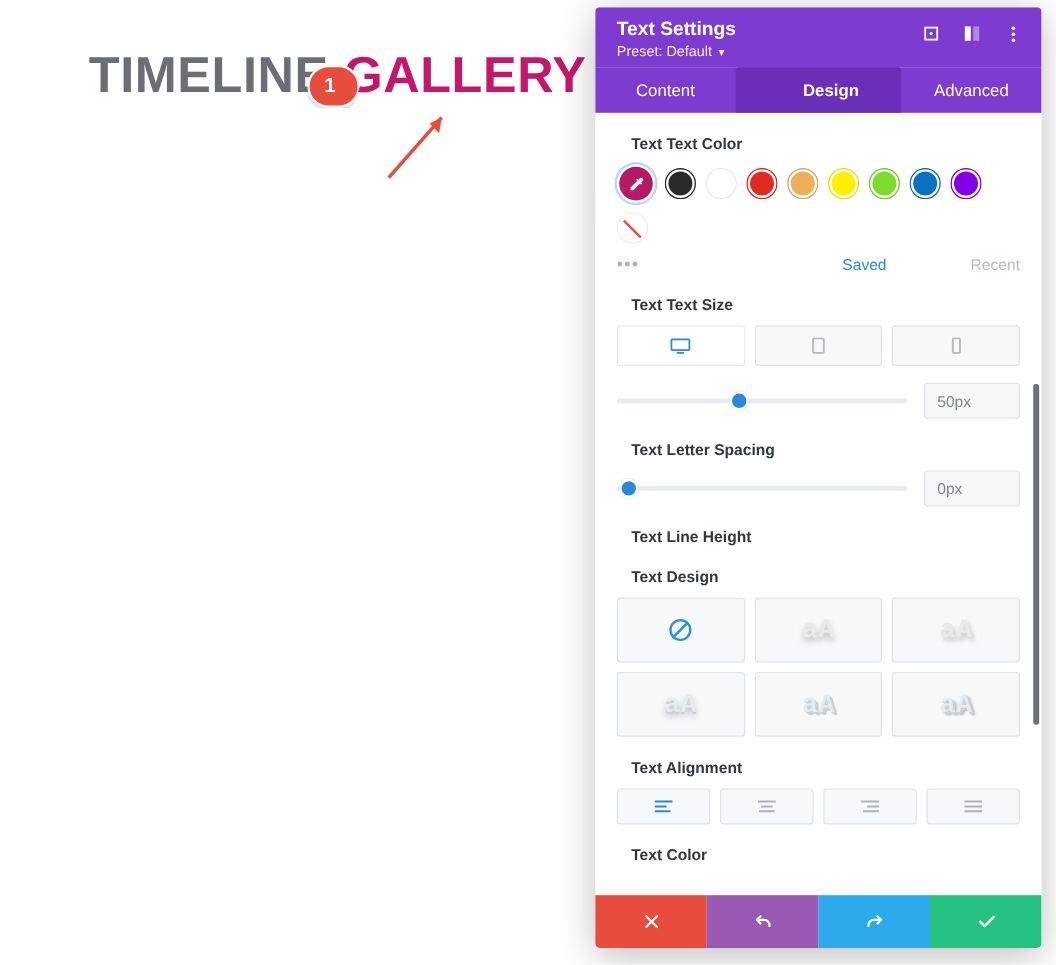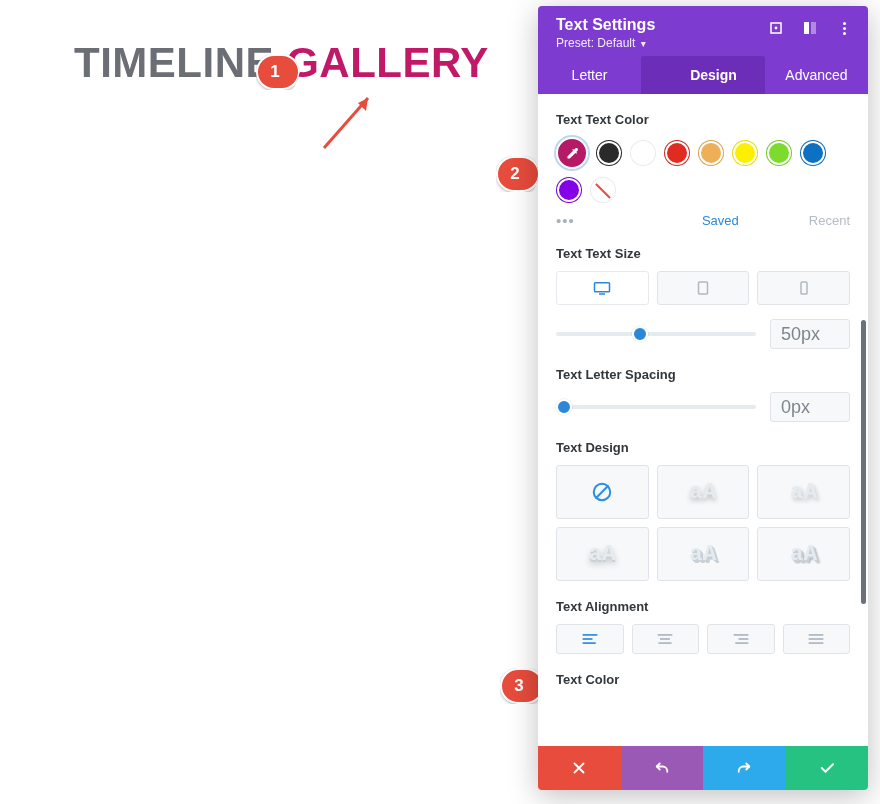--- a/index.html
+++ b/index.html
@@ -28,38 +28,38 @@
   .heading .w2 { color: #c21868; }
 
   
   .callout { position: absolute; width: 44px; height: 36px; background: #e74c3c; color: #fff; font-weight: 700; font-size: 17px; display: flex; align-items: center; justify-content: center; border-radius: 18px; clip-path: polygon(0 50%, 15% 0, 100% 0, 100% 100%, 15% 100%); padding-left: 6px; border: 2px solid #fff; box-shadow: 0 1px 3px rgba(0,0,0,.3); }
   .callout.pt-r { clip-path: polygon(0 0, 85% 0, 100% 50%, 85% 100%, 0 100%); padding-left: 0; padding-right: 6px; }
 
   .arrow { position: absolute; }
   .arrow svg { display: block; }
 
   
-  .panel { position: absolute; right: 12px; top: 6px; width: 330px; height: 784px; background: var(--panel-bg); border-radius: 4px; box-shadow: 0 6px 30px rgba(0,0,0,.25); display: flex; flex-direction: column; overflow: hidden; }
+  .panel { position: absolute; right: 12px; top: 6px; width: 372px; height: 784px; background: var(--panel-bg); border-radius: 4px; box-shadow: 0 6px 30px rgba(0,0,0,.25); display: flex; flex-direction: column; overflow: hidden; }
 
   .panel-hdr { background: var(--divi-purple); color: #fff; padding: 10px 18px 6px; }
   .panel-title { font-size: 16px; font-weight: 600; }
   .panel-sub { font-size: 12px; opacity: .9; margin-top: 2px; }
   .panel-sub .caret { font-size: 10px; margin-left: 2px; }
   .hdr-icons { position: absolute; top: 14px; right: 16px; display: flex; gap: 18px; align-items: center; }
   .hdr-icons svg, .hdr-icons .dots { width: 16px; height: 16px; fill: #fff; display: block; }
   .hdr-icons .dots { display:flex; flex-direction:column; gap:2px; align-items:center; justify-content:center; }
   .hdr-icons .dots span { width:3px; height:3px; background:#fff; border-radius:50%; }
 
   .tabs { display: flex; background: var(--divi-purple); }
   .tab { flex: 1; text-align: center; padding: 11px 0; font-size: 14px; color: #fff; cursor: pointer; }
   .tab.active { background: rgba(0,0,0,.15); font-weight: 600; border-radius: 3px 3px 0 0; padding-left: 21px; }
   .tab.middle { background: var(--divi-purple-dark); }
 
   .panel-body { position: relative; flex: 1; overflow: hidden; padding: 0 18px 8px; }
-  .group-label { font-size: 13px; font-weight: 600; color: #32373c; margin: 18px 0 10px; }
+  .group-label { font-size: 13px; font-weight: 600; color: #32373c; margin: 18px 12px 10px; }
 
   
   .swatches { display: flex; gap: 8px; align-items: center; flex-wrap: wrap; }
   .sw { width: 26px; height: 26px; border-radius: 50%; border: 1px solid rgba(0,0,0,.08); cursor: pointer; box-shadow: inset 0 0 0 2px #fff; }
   .sw.selected { width: 32px; height: 32px; border: 2px solid #fff; box-shadow: 0 0 0 2px #bcd8ef; display:flex; align-items:center; justify-content:center; }
   .sw.selected svg { width: 15px; height: 15px; fill: #fff; }
   .sw.none { background: #fff; position: relative; }
   .sw.none::after { content: ""; position: absolute; left: 2px; right: 2px; top: 50%; height: 2px; background: #e74c3c; transform: rotate(45deg); }
   .swatch-foot { display: flex; align-items: center; margin-top: 10px; }
   .more-dots { color: #a9b1ba; letter-spacing: 1px; font-size: 15px; line-height: 1; cursor: pointer; }
@@ -72,21 +72,21 @@
   .device { flex: 1; height: 34px; background: var(--softer); border: 1px solid var(--border); border-radius: 3px; display:flex; align-items:center; justify-content:center; cursor:pointer; }
   .device.active { background: #fff; box-shadow: inset 0 0 0 1.5px #fff; border-color: #e6e9ed; }
   .device svg { width: 18px; height: 14px; fill: none; stroke: #b0b8c0; stroke-width: 2; }
   .device.active svg { stroke: var(--accent); }
 
   
   .slider-row { display:flex; align-items:center; gap: 14px; margin-top: 14px; }
   .slider { position: relative; flex: 1; height: 18px; }
   .track { position:absolute; left:0; right:0; top:50%; height:4px; background: var(--softgrey); border-radius: 2px; transform: translateY(-50%); }
   .thumb { position:absolute; top:50%; width:16px; height:16px; background: var(--accent); border:2px solid #fff; border-radius:50%; transform: translate(-50%,-50%); box-shadow: 0 0 0 1px rgba(0,0,0,.05); }
-  .valbox { width: 80px; height: 30px; background: var(--softer); border:1px solid var(--border); border-radius:3px; display:flex; align-items:center; padding:0 10px; font-size:18px; color:#7d868f; }
+  .valbox { width: 80px; height: 30px; background: var(--softer); border:1px solid var(--border); border-radius:3px; display:flex; align-items:center; padding:0 10px; font-size:13px; color:#7d868f; }
 
   
   .shadow-grid { display:grid; grid-template-columns: repeat(3,1fr); gap: 8px; font-family: Liberation Mono, monospace; }
   .shtile { height: 54px; background: var(--softer); border:1px solid var(--border); border-radius:3px; display:flex; align-items:center; justify-content:center; cursor:pointer; }
   .shtile.none svg { width:22px; height:22px; stroke:#2d8fe0; stroke-width:2.2; fill:none; }
   .shtile .aA { font-weight: 800; font-size: 22px; color: #e5ebef; letter-spacing: .5px; position:relative; }
   .shd1 .aA { text-shadow: 0 3px 5px rgba(0,0,0,.25); }
   .shd2 .aA { text-shadow: 2px 3px 4px rgba(0,0,0,.2); }
   .shd3 .aA { text-shadow: 0 2px 0 #c8d0d8, 0 4px 6px rgba(0,0,0,.25); }
   .shd4 .aA { text-shadow: 1px 1px 0 #c8d0d8, 2px 2px 0 #c8d0d8, 3px 3px 0 #c8d0d8; }
@@ -154,21 +154,21 @@
         </span>
         <span class="dots">
             <span></span>
             <span></span>
             <span></span>
           </span>
       </div>
     </div>
 
     <div class="tabs">
-      <div class="tab">Letter</div>
+      <div class="tab">Content</div>
       <div class="tab middle active">Design</div>
       <div class="tab">Advanced</div>
     </div>
 
     <div class="panel-body">
 
       <div class="group-label">Text Text Color</div>
       <div class="swatches">
         <span class="sw selected" style="background:#b61a66">
           <svg viewBox="0 0 24 24">
@@ -222,20 +222,21 @@
 
       <div class="group-label">Text Letter Spacing</div>
       <div class="slider-row" style="margin-top:4px">
         <div class="slider">
           <div class="track"></div>
             <div class="thumb" style="left:4%"></div>
         </div>
         <div class="valbox">0px</div>
       </div>
 
+      <div class="group-label">Text Line Height</div>
 
       <div class="group-label">Text Design</div>
       <div class="shadow-grid">
         <div class="shtile none">
           <svg viewBox="0 0 24 24">
               <circle cx="12" cy="12" r="9"></circle>
               <line x1="5" y1="19" x2="19" y2="5"></line>
             </svg>
         </div>
         <div class="shtile shd1">

